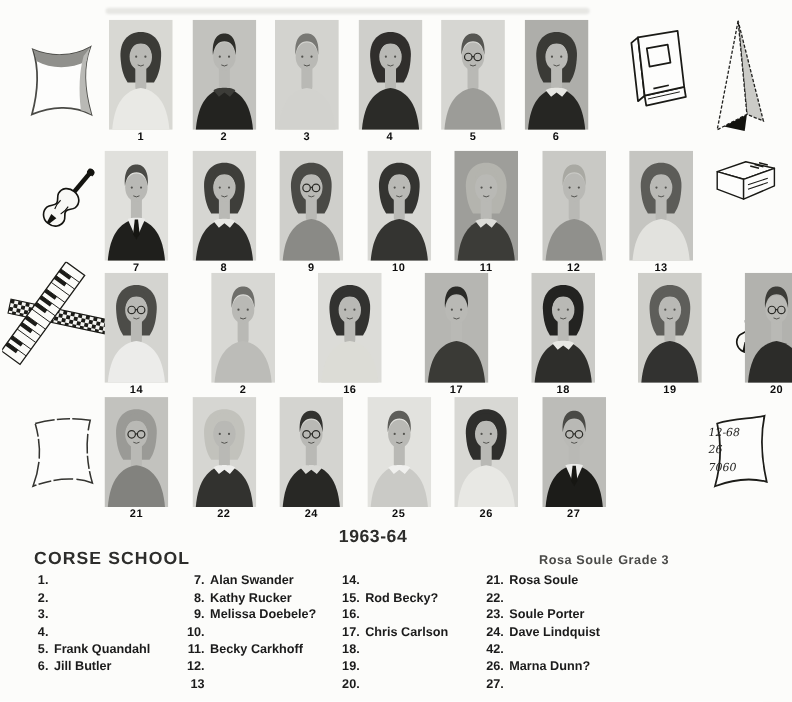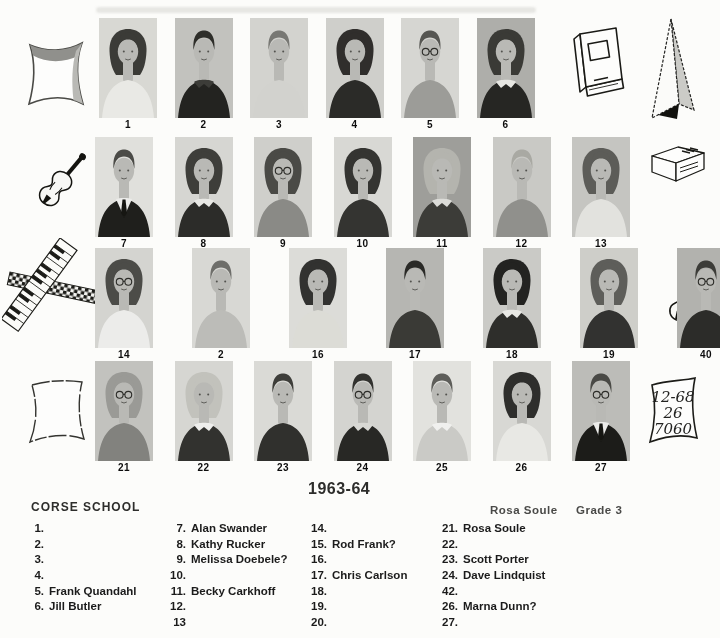--- a/index.html
+++ b/index.html
@@ -13,31 +13,31 @@
   .photo-row{position:absolute;display:flex;}
   .row-a{left:99px;top:18px;gap:17.5px;}
   .row-b{left:95px;top:137px;gap:21.5px;}
   .row-c{left:95px;top:248px;gap:39px;}
   .row-d{left:95px;top:361px;gap:21.5px;}
   figure{margin:0;}
   .photo-cell{width:58px;display:flex;flex-direction:column;align-items:center;}
   .portrait{width:58px;height:100px;display:block;}
   .photo-num{font-size:10px;font-weight:bold;color:#0d0d0d;margin-top:1px;letter-spacing:.5px;}
   .headline{position:absolute;font-weight:bold;color:#2d2d2b;white-space:nowrap;}
-  .school-title{left:31px;top:500px;font-size:12px;letter-spacing:1px;}
+  .school-title{left:31px;top:500px;font-size:16px;letter-spacing:1px;}
   .year-title{left:308px;top:480px;font-size:16px;letter-spacing:.5px;}
   .teacher-name{left:490px;top:504px;font-size:11.5px;color:#4a4a48;letter-spacing:.5px;}
-  .grade-label{left:576px;top:504px;font-size:11.5px;color:#4a4a48;letter-spacing:.5px;}
+  .grade-label{left:562px;top:504px;font-size:11.5px;color:#4a4a48;letter-spacing:.5px;}
   .legend-col{position:absolute;top:521px;font-size:11.5px;font-weight:bold;color:#1b1b1b;}
   .legend-entry{height:15.7px;line-height:15.7px;white-space:nowrap;}
   .legend-num{display:inline-block;width:var(--nw,20px);text-align:right;margin-right:5px;}
   .note-card{position:absolute;}
   .note-card svg{position:absolute;left:0;top:0;}
-  .note-line{position:absolute;left:0;width:100%;text-align:center;
-    font-family:"DejaVu Serif",serif;font-style:italic;font-size:15px;color:#232321;}
+  .note-line{position:absolute;left:0;width:100%;
+    font-family:"DejaVu Serif",serif;font-style:italic;font-size:10px;color:#232321;}
 </style>
 </head>
 <body>
 
 <div class="page">
 
   <div class="smudge"></div>
 
   <svg class="deco" style="left:25px;top:38px;width:62px;height:72px" viewBox="0 0 62 72">
     <path d="M5 7 C21 14 41 14 57 5 C51 21 51 42 58 66 C41 57 21 59 4 66 C10 44 10 23 5 7 Z" fill="#fdfdfc" stroke="#4a4a46" stroke-width="1.6"></path>
@@ -414,21 +414,21 @@
           <path d="M3 100 C5 75 15 64 29 62 C43 64 53 75 55 100 Z" fill="#2c2c29"></path>
           <ellipse cx="29" cy="33.5" rx="10.2" ry="12.8" fill="#b9b9b5"></ellipse>
           <path d="M18.6 32 C17.4 17.5 23 12.5 29 12.5 C35 12.5 40.6 17.5 39.4 32 C38 23 34.4 19.5 29 19.5 C23.6 19.5 20 23 18.6 32 Z" fill="#3c3c38"></path>
           <g stroke="#2c2c28" stroke-width="1.1" fill="none">
             <circle cx="24.7" cy="33.8" r="3.4"></circle>
             <circle cx="33.3" cy="33.8" r="3.4"></circle>
             <path d="M28.1 33.4 L29.9 33.4"></path>
           </g>
           <path d="M26.2 41 Q29 43 31.8 41" stroke="#52524e" stroke-width="0.9" fill="none"></path>
         </svg>
-        <figcaption class="photo-num">40</figcaption>
+        <figcaption class="photo-num">20</figcaption>
       </figure>
     </div>
   <div class="photo-row row-d">
       <figure class="photo-cell">
         <svg class="portrait" viewBox="0 0 58 100" preserveAspectRatio="none">
           <rect width="58" height="100" fill="#c2c2be"></rect>
           <path d="M29 11 C17 11 10 20 10.5 33 C11 44 13 51 17 57 L41 57 C45 51 47 44 47.5 33 C48 20 41 11 29 11 Z" fill="#9a9a96"></path>
           <rect x="24" y="42" width="10" height="22" rx="3" fill="#b9b9b5"></rect>
           <path d="M3 100 C5 75 15 64 29 62 C43 64 53 75 55 100 Z" fill="#82827e"></path>
           <ellipse cx="29" cy="33.5" rx="10.2" ry="12.8" fill="#b9b9b5"></ellipse>
@@ -449,33 +449,20 @@
           <rect x="24" y="42" width="10" height="22" rx="3" fill="#b9b9b5"></rect>
           <path d="M3 100 C5 75 15 64 29 62 C43 64 53 75 55 100 Z" fill="#32322f"></path>
           <path d="M19 64 C22 61 36 61 39 64 L34 70 L29 66 L24 70 Z" fill="#eeeeec"></path>
           <ellipse cx="29" cy="33.5" rx="10.2" ry="12.8" fill="#b9b9b5"></ellipse>
           <path d="M18.8 31 C18.4 19 23.5 14.5 29 14.5 C34.5 14.5 39.6 19 39.2 31 C37.6 24 34 21.5 29 21.5 C24 21.5 20.4 24 18.8 31 Z" fill="#c2c2bc"></path>
           <circle cx="24.8" cy="33.5" r="1" fill="#52524e"></circle>
           <circle cx="33.2" cy="33.5" r="1" fill="#52524e"></circle>
           <path d="M26.2 41 Q29 43 31.8 41" stroke="#52524e" stroke-width="0.9" fill="none"></path>
         </svg>
         <figcaption class="photo-num">22</figcaption>
-      </figure>
-      <figure class="photo-cell">
-        <svg class="portrait" viewBox="0 0 58 100" preserveAspectRatio="none">
-          <rect width="58" height="100" fill="#dadad6"></rect>
-          <rect x="24" y="42" width="10" height="22" rx="3" fill="#b9b9b5"></rect>
-          <path d="M3 100 C5 75 15 64 29 62 C43 64 53 75 55 100 Z" fill="#30302d"></path>
-          <ellipse cx="29" cy="33.5" rx="10.2" ry="12.8" fill="#b9b9b5"></ellipse>
-          <path d="M18.6 32 C17.4 17.5 23 12.5 29 12.5 C35 12.5 40.6 17.5 39.4 32 C38 23 34.4 19.5 29 19.5 C23.6 19.5 20 23 18.6 32 Z" fill="#3e3e3a"></path>
-          <circle cx="24.8" cy="33.5" r="1" fill="#52524e"></circle>
-          <circle cx="33.2" cy="33.5" r="1" fill="#52524e"></circle>
-          <path d="M26.2 41 Q29 43 31.8 41" stroke="#52524e" stroke-width="0.9" fill="none"></path>
-        </svg>
-        <figcaption class="photo-num">23</figcaption>
       </figure>
       <figure class="photo-cell">
         <svg class="portrait" viewBox="0 0 58 100" preserveAspectRatio="none">
           <rect width="58" height="100" fill="#d4d4d0"></rect>
           <rect x="24" y="42" width="10" height="22" rx="3" fill="#b9b9b5"></rect>
           <path d="M3 100 C5 75 15 64 29 62 C43 64 53 75 55 100 Z" fill="#282825"></path>
           <path d="M19 64 C22 61 36 61 39 64 L34 70 L29 66 L24 70 Z" fill="#d8d8d4"></path>
           <ellipse cx="29" cy="33.5" rx="10.2" ry="12.8" fill="#b9b9b5"></ellipse>
           <path d="M18.6 32 C17.4 17.5 23 12.5 29 12.5 C35 12.5 40.6 17.5 39.4 32 C38 23 34.4 19.5 29 19.5 C23.6 19.5 20 23 18.6 32 Z" fill="#32322f"></path>
           <g stroke="#2c2c28" stroke-width="1.1" fill="none">
@@ -552,30 +539,30 @@
       <div class="legend-entry"><span class="legend-num">7.</span><span class="legend-name">Alan Swander</span></div>
       <div class="legend-entry"><span class="legend-num">8.</span><span class="legend-name">Kathy Rucker</span></div>
       <div class="legend-entry"><span class="legend-num">9.</span><span class="legend-name">Melissa Doebele?</span></div>
       <div class="legend-entry"><span class="legend-num">10.</span><span class="legend-name"></span></div>
       <div class="legend-entry"><span class="legend-num">11.</span><span class="legend-name">Becky Carkhoff</span></div>
       <div class="legend-entry"><span class="legend-num">12.</span><span class="legend-name"></span></div>
       <div class="legend-entry"><span class="legend-num">13</span><span class="legend-name"></span></div>
     </div>
   <div class="legend-col" style="left:297px;--nw:30px">
       <div class="legend-entry"><span class="legend-num">14.</span><span class="legend-name"></span></div>
-      <div class="legend-entry"><span class="legend-num">15.</span><span class="legend-name">Rod Frank?</span></div>
+      <div class="legend-entry"><span class="legend-num">15.</span><span class="legend-name">Rod Becky?</span></div>
       <div class="legend-entry"><span class="legend-num">16.</span><span class="legend-name"></span></div>
       <div class="legend-entry"><span class="legend-num">17.</span><span class="legend-name">Chris Carlson</span></div>
       <div class="legend-entry"><span class="legend-num">18.</span><span class="legend-name"></span></div>
       <div class="legend-entry"><span class="legend-num">19.</span><span class="legend-name"></span></div>
       <div class="legend-entry"><span class="legend-num">20.</span><span class="legend-name"></span></div>
     </div>
   <div class="legend-col" style="left:428px;--nw:30px">
       <div class="legend-entry"><span class="legend-num">21.</span><span class="legend-name">Rosa Soule</span></div>
       <div class="legend-entry"><span class="legend-num">22.</span><span class="legend-name"></span></div>
-      <div class="legend-entry"><span class="legend-num">23.</span><span class="legend-name">Scott Porter</span></div>
+      <div class="legend-entry"><span class="legend-num">23.</span><span class="legend-name">Soule Porter</span></div>
       <div class="legend-entry"><span class="legend-num">24.</span><span class="legend-name">Dave Lindquist</span></div>
       <div class="legend-entry"><span class="legend-num">42.</span><span class="legend-name"></span></div>
       <div class="legend-entry"><span class="legend-num">26.</span><span class="legend-name">Marna Dunn?</span></div>
       <div class="legend-entry"><span class="legend-num">27.</span><span class="legend-name"></span></div>
     </div>
 
 </div>
 
 </body></html>

